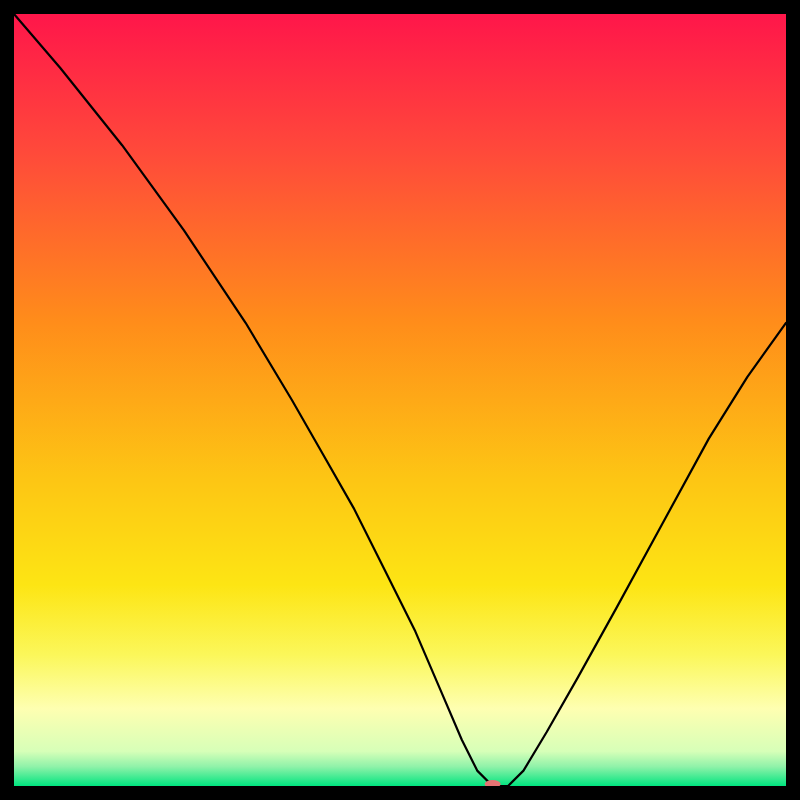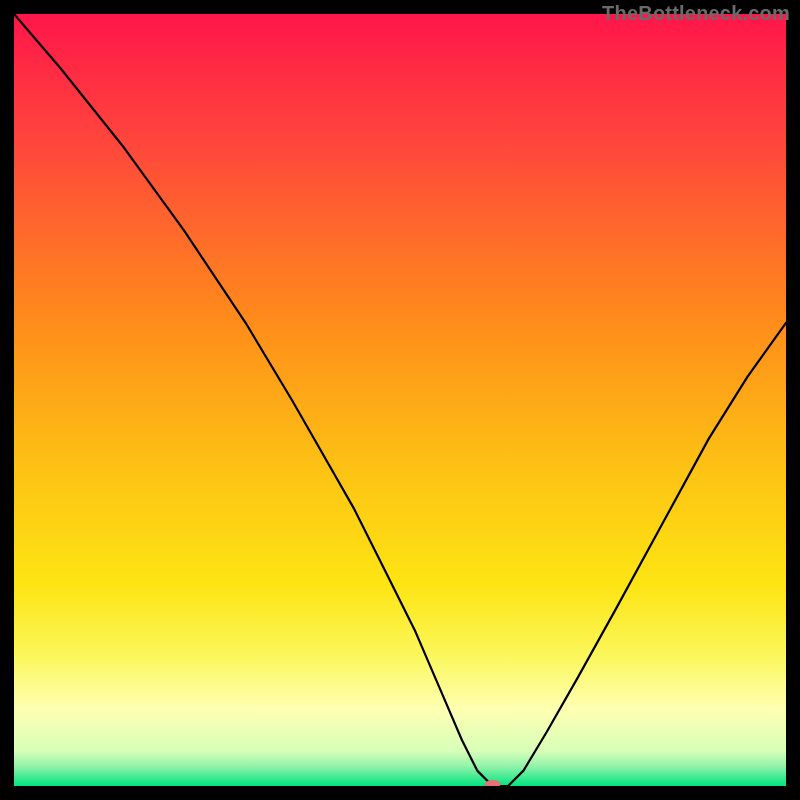--- a/index.html
+++ b/index.html
@@ -53,14 +53,13 @@
         <stop offset="0.955" stop-color="#d7ffb8"></stop>
         <stop offset="0.975" stop-color="#8ff2a9"></stop>
         <stop offset="1.0" stop-color="#00e47f"></stop>
       </linearGradient>
     </defs>
     <rect x="0" y="0" width="772" height="772" fill="url(#bg-grad)"></rect>
     <path id="curve-path" fill="none" stroke="#000000" stroke-width="2.2" stroke-linejoin="round" stroke-linecap="round" d="M0.0 0.0 L46.3 54.0 L108.1 131.2 L169.8 216.2 L231.6 308.8 L277.9 386.0 L308.8 440.0 L339.7 494.1 L370.6 555.8 L401.4 617.6 L424.6 671.6 L447.8 725.7 L463.2 756.6 L478.6 772.0 L494.1 772.0 L509.5 756.6 L532.7 718.0 L563.6 663.9 L602.2 594.4 L648.5 509.5 L694.8 424.6 L733.4 362.8 L772.0 308.8"></path>
     <ellipse id="marker" fill="#e57373" stroke="none" cx="478.64" cy="770" rx="8" ry="4"></ellipse>
   </svg>
 
-  <div class="watermark">TheBottleneck.com</div>
 </div>
 
 </body></html>

